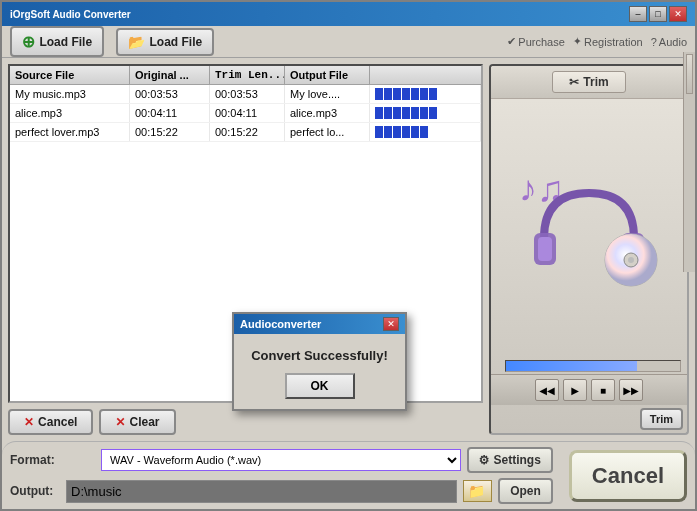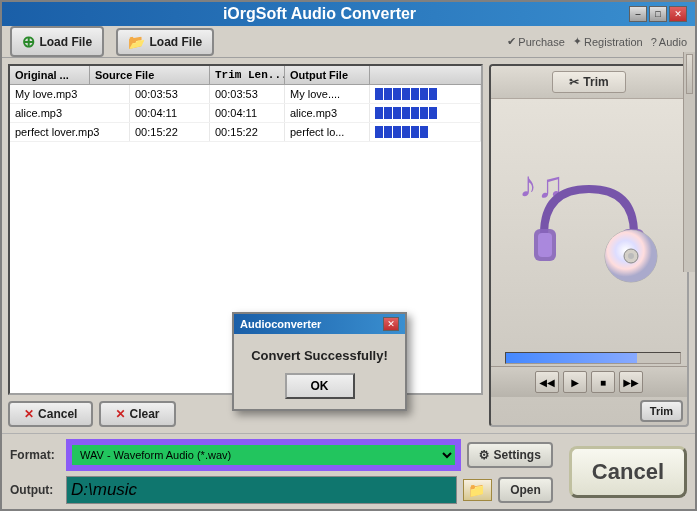--- a/index.html
+++ b/index.html
@@ -22,24 +22,23 @@
     .title-bar {
       background: linear-gradient(to right, #1a5fa8, #3a8fd0);
       color: white;
       padding: 4px 8px;
       display: flex;
       align-items: center;
       justify-content: space-between;
       height: 24px;
     }
     .title-bar-title {
-      font-size: 16px;
-      font-weight: bold;
-      flex: 1;
-      text-align: center;
+      font-size: 10px;
+      font-weight: bold;
+      flex: 1;
     }
     .title-bar-controls {
       display: flex;
       gap: 2px;
     }
     .title-btn {
       width: 18px;
       height: 16px;
       background: linear-gradient(to bottom, #e0e0e0, #a0a0a0);
       border: 1px solid #606060;
@@ -272,45 +271,45 @@
       font-size: 10px;
     }
     .bottom-label {
       font-size: 12px;
       font-weight: bold;
       color: #333;
       min-width: 50px;
     }
     .format-select {
       flex: 1;
-      background: #22c55e;
-      border: 6px solid #8b5cf6;
+      background: #ffffff;
+      border: 1px solid #8b5cf6;
       padding: 3px 4px;
       font-size: 11px;
+      margin-left: 35px;
     }
     .settings-btn {
       background: linear-gradient(to bottom, #f0f0e8, #d0d0c8);
       border: 2px solid #888;
       border-radius: 4px;
       padding: 4px 10px;
       font-size: 12px;
       cursor: pointer;
       display: flex;
       align-items: center;
       gap: 4px;
       font-weight: bold;
       color: #333;
     }
     .output-input {
       flex: 1;
-      background: #0f766e;
+      background: #737373;
       border: 1px solid #888;
       padding: 3px 4px;
-      font-size: 17px;
-      font-style: italic;
+      font-size: 13px;
     }
     .folder-btn {
       background: linear-gradient(to bottom, #f8f0e0, #d8c890);
       border: 1px solid #a08840;
       padding: 2px 5px;
       cursor: pointer;
       font-size: 14px;
     }
     .open-btn {
       background: linear-gradient(to bottom, #f0f0e8, #d0d0c8);
@@ -431,29 +430,29 @@
       </div>
     </div>
   </div>
 
   <div class="main-content">
 
     <div class="left-panel">
 
       <div class="file-table">
         <div class="table-header">
+          <div class="th th-source">Source File</div>
           <div class="th th-original">Original ...</div>
-          <div class="th th-source">Source File</div>
           <div class="th th-trim">Trim Len...</div>
           <div class="th th-output">Output File</div>
         </div>
         <div class="table-body">
 
           <div class="table-row">
-            <div class="td td-source">My love.mp3</div>
+            <div class="td td-source">My music.mp3</div>
             <div class="td td-original">00:03:53</div>
             <div class="td td-trim">00:03:53</div>
             <div class="td td-output">My love....</div>
             <div class="td td-progress">
               <div class="progress-blocks">
                 <div class="progress-block"></div>
                   <div class="progress-block"></div>
                   <div class="progress-block"></div>
                 <div class="progress-block"></div>
                   <div class="progress-block"></div>
@@ -573,21 +572,21 @@
 
         <div style="width:100%;display:flex;justify-content:flex-end;padding:3px 4px;">
           <button class="action-btn" style="padding:3px 8px;font-size:11px;">
             <span>Trim</span>
           </button>
         </div>
       </div>
     </div>
   </div>
 
-  <div style="background:#d4d0c8;padding:5px 8px;border-top:1px solid #b0b0b0;display:flex;align-items:center;gap:8px;">
+  <div style="background:#d4d0c8;padding:5px 8px;border-top:1px solid #b0b0b0;display:flex;align-items:center;gap:8px;border-radius:14px;">
     <div style="flex:1;">
 
       <div style="display:flex;align-items:center;gap:6px;margin-bottom:5px;">
         <span class="bottom-label">Format:</span>
         <select class="format-select">
           <option>WAV - Waveform Audio (*.wav)</option>
         </select>
         <button class="settings-btn">
           <span>⚙</span>
           <span>Settings</span>

